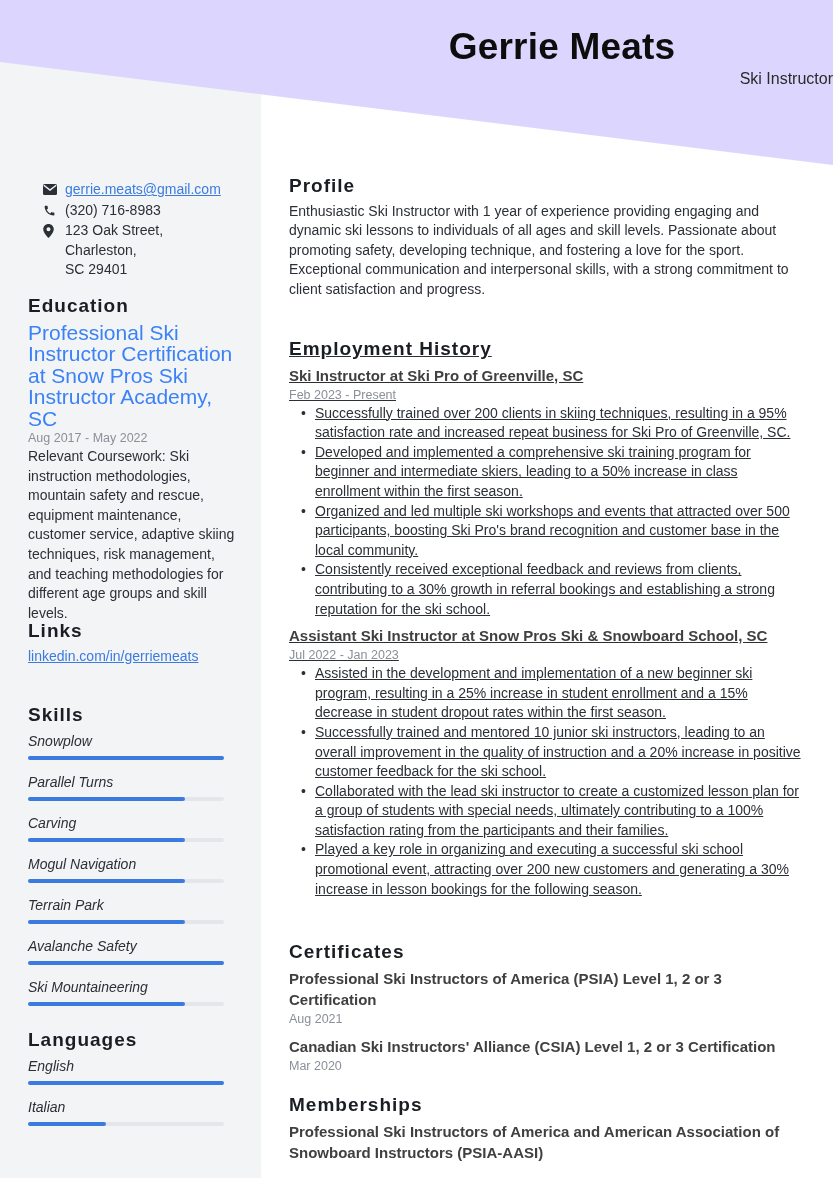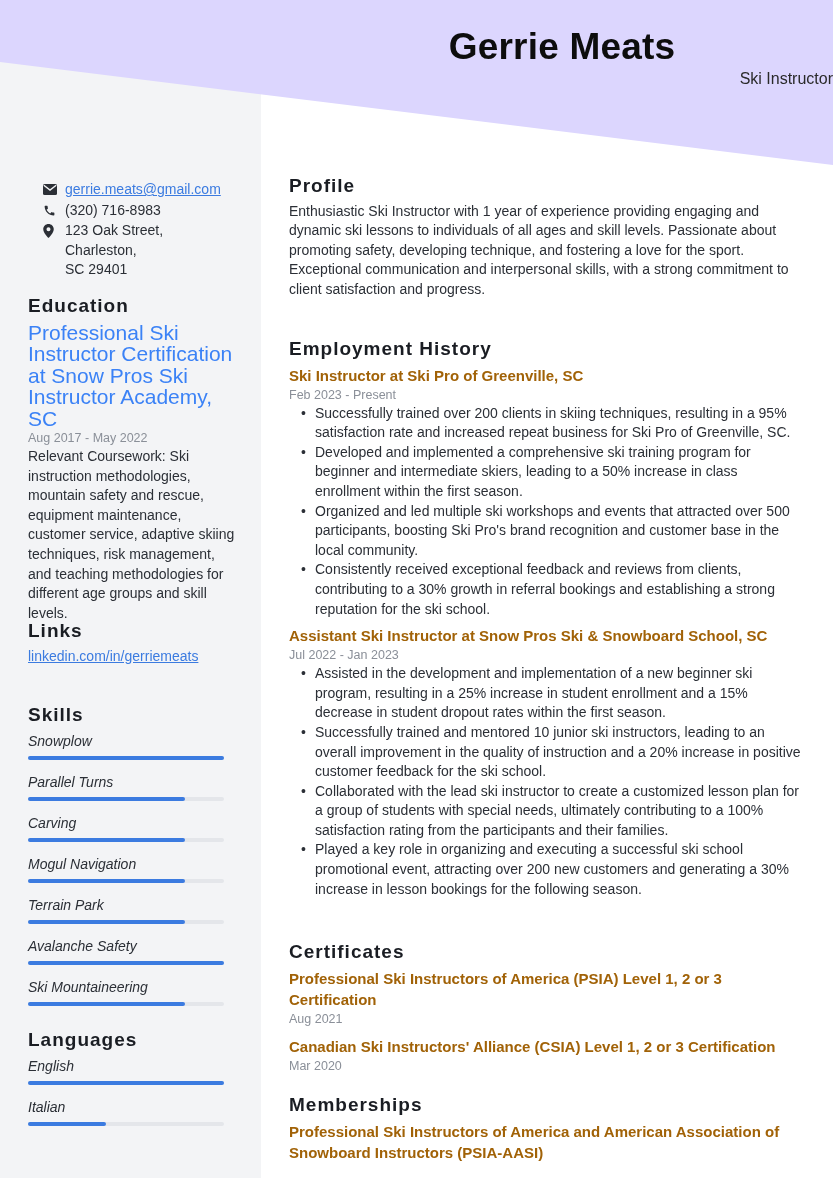--- a/index.html
+++ b/index.html
@@ -25,21 +25,21 @@
   .edu-title { font-weight: normal; font-size: 21px; line-height: 21.5px; color: #3b82f6; }
   .muted { color: #8a8f98; font-size: 12.5px; line-height: 18px; }
   .skill { margin-bottom: 12px; font-style: italic; }
   .skill .label { font-size: 14px; line-height: 20px; margin-bottom: 5px; }
   .bar { width: 196px; height: 4px; background: #e4e6ea; border-radius: 2px; position: relative; }
   .bar .fill { position: absolute; left: 0; top: 0; height: 4px; background: #3b7be0; border-radius: 2px; }
 
   
   .main { position: absolute; left: 289px; width: 515px; font-size: 14px; line-height: 19.6px; color: #2b2f36; }
   .main-h { font-size: 19px; font-weight: bold; letter-spacing: 1px; color: #1a1d23; margin-bottom: 6px; }
-  .job-title { font-size: 15px; font-weight: bold; line-height: 21px; color: #a16207; }
+  .job-title { font-size: 15px; font-weight: bold; line-height: 21px; color: #404040; }
   .bullets { list-style: none; padding-left: 26px; }
   .bullets li { position: relative; }
   .bullets li::before { content: "\2022"; position: absolute; left: -14px; top: 0; color: #2b2f36; }
 </style>
 </head>
 <body>
 
 <div class="sidebar-bg"></div>
 
 <div class="header-shape">
@@ -158,21 +158,21 @@
         </div>
       </div>
     </div>
 </div>
 
 <div class="main" style="top:176px;">
   <div class="main-h">Profile</div>
   <div>Enthusiastic Ski Instructor with 1 year of experience providing engaging and dynamic ski lessons to individuals of all ages and skill levels. Passionate about promoting safety, developing technique, and fostering a love for the sport. Exceptional communication and interpersonal skills, with a strong commitment to client satisfaction and progress.</div>
 </div>
 
-<div class="main" style="top:339px;">
+<div class="main" style="top:339px;text-decoration:underline;">
   <div class="main-h">Employment History</div>
   <div id="jobs">
       <div style="margin-bottom: 6px;">
         <div class="job-title">Ski Instructor at Ski Pro of Greenville, SC</div>
         <div class="muted">Feb 2023 - Present</div>
         <ul class="bullets">
           <li>Successfully trained over 200 clients in skiing techniques, resulting in a 95% satisfaction rate and increased repeat business for Ski Pro of Greenville, SC.</li>
           <li>Developed and implemented a comprehensive ski training program for beginner and intermediate skiers, leading to a 50% increase in class enrollment within the first season.</li>
           <li>Organized and led multiple ski workshops and events that attracted over 500 participants, boosting Ski Pro's brand recognition and customer base in the local community.</li>
           <li>Consistently received exceptional feedback and reviews from clients, contributing to a 30% growth in referral bookings and establishing a strong reputation for the ski school.</li>

